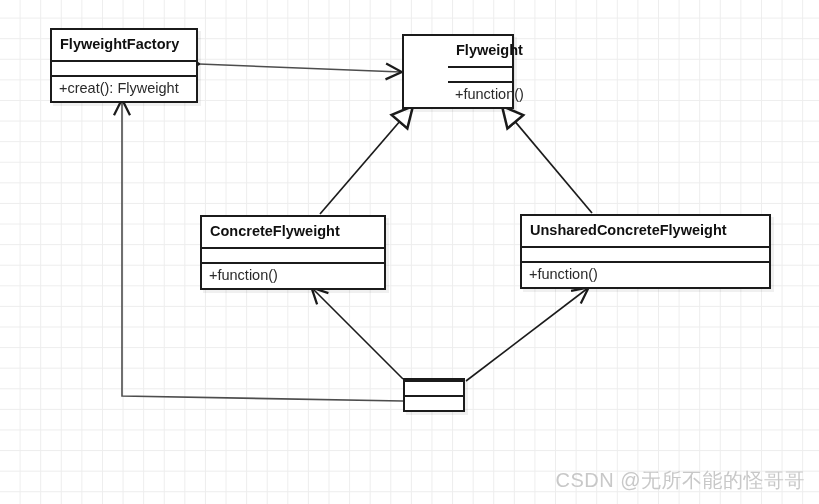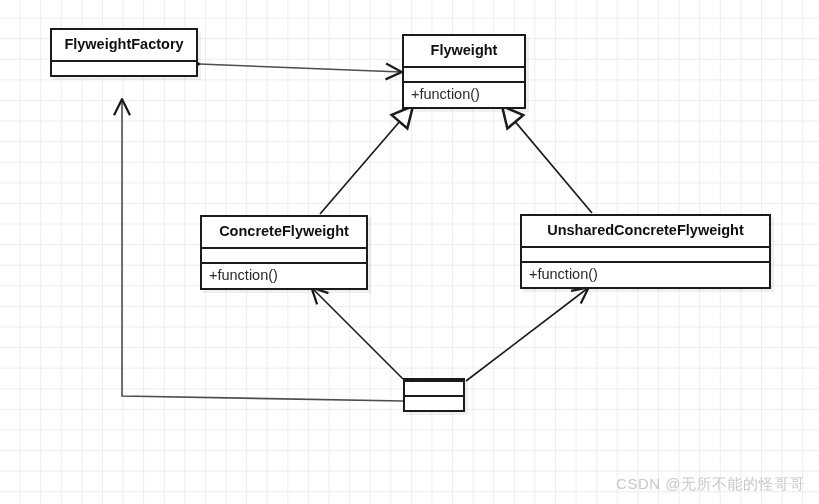--- a/index.html
+++ b/index.html
@@ -34,21 +34,20 @@
     box-sizing: border-box;
     background: #ffffff;
     border: 2px solid #1b1b1b;
     z-index: 5;
     box-shadow: 3px 3px 0 rgba(0,0,0,0.06);
   }
   .uml-name {
     font-weight: bold;
     font-size: 14.5px;
     color: #101010;
-    text-align: center;
     line-height: 1;
     padding: 7px 8px 8px 8px;
     white-space: nowrap;
   }
   .uml-divider {
     border-top: 2px solid #1b1b1b;
   }
   .uml-attrs {
     height: 13px;
   }
@@ -59,21 +58,21 @@
     line-height: 1.1;
     white-space: nowrap;
   }
   .uml-empty {
     height: 13px;
   }
   .watermark {
     position: absolute;
     right: 14px;
     bottom: 10px;
-    font-size: 15px;
+    font-size: 20px;
     color: #c8c8c8;
     letter-spacing: 0.5px;
     white-space: nowrap;
     z-index: 6;
   }
 </style>
 </head>
 <body>
 
 <div id="canvas">
@@ -112,29 +111,30 @@
     </g>
 
     <g>
       <path d="M403,401 L122,396 L122,100" fill="none" stroke="#4d4d4d" stroke-width="1.6" marker-end="url(#open-arrow)"></path>
     </g>
   </svg>
 
   <div class="uml-class" id="box-flyweight-factory" style="left:50px; top:28px; width:148px;">
     <div class="uml-name">FlyweightFactory</div>
     <div class="uml-divider uml-attrs"></div>
+    <div class="uml-divider uml-ops">+creat(): Flyweight</div>
   </div>
 
-  <div class="uml-class" id="box-flyweight" style="left:402px; top:34px; width:124px;">
+  <div class="uml-class" id="box-flyweight" style="left:402px; top:34px; width:112px;padding-left:44px;">
     <div class="uml-name">Flyweight</div>
     <div class="uml-divider uml-attrs"></div>
     <div class="uml-divider uml-ops">+function()</div>
   </div>
 
-  <div class="uml-class" id="box-concrete-flyweight" style="left:200px; top:215px; width:168px;">
+  <div class="uml-class" id="box-concrete-flyweight" style="left:200px; top:215px; width:186px;">
     <div class="uml-name">ConcreteFlyweight</div>
     <div class="uml-divider uml-attrs"></div>
     <div class="uml-divider uml-ops">+function()</div>
   </div>
 
   <div class="uml-class" id="box-unshared-concrete-flyweight" style="left:520px; top:214px; width:251px;">
     <div class="uml-name">UnsharedConcreteFlyweight</div>
     <div class="uml-divider uml-attrs"></div>
     <div class="uml-divider uml-ops">+function()</div>
   </div>

